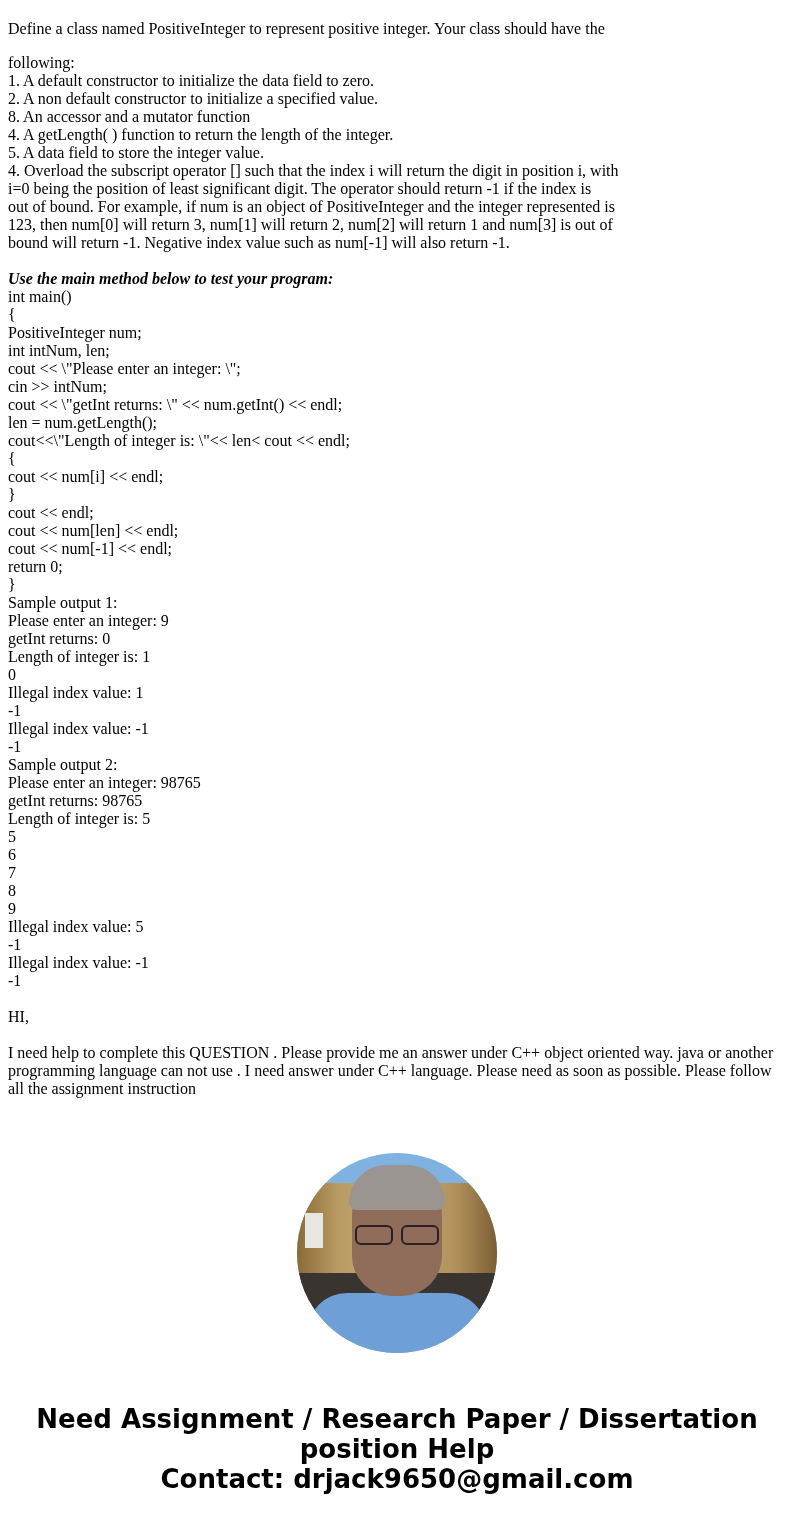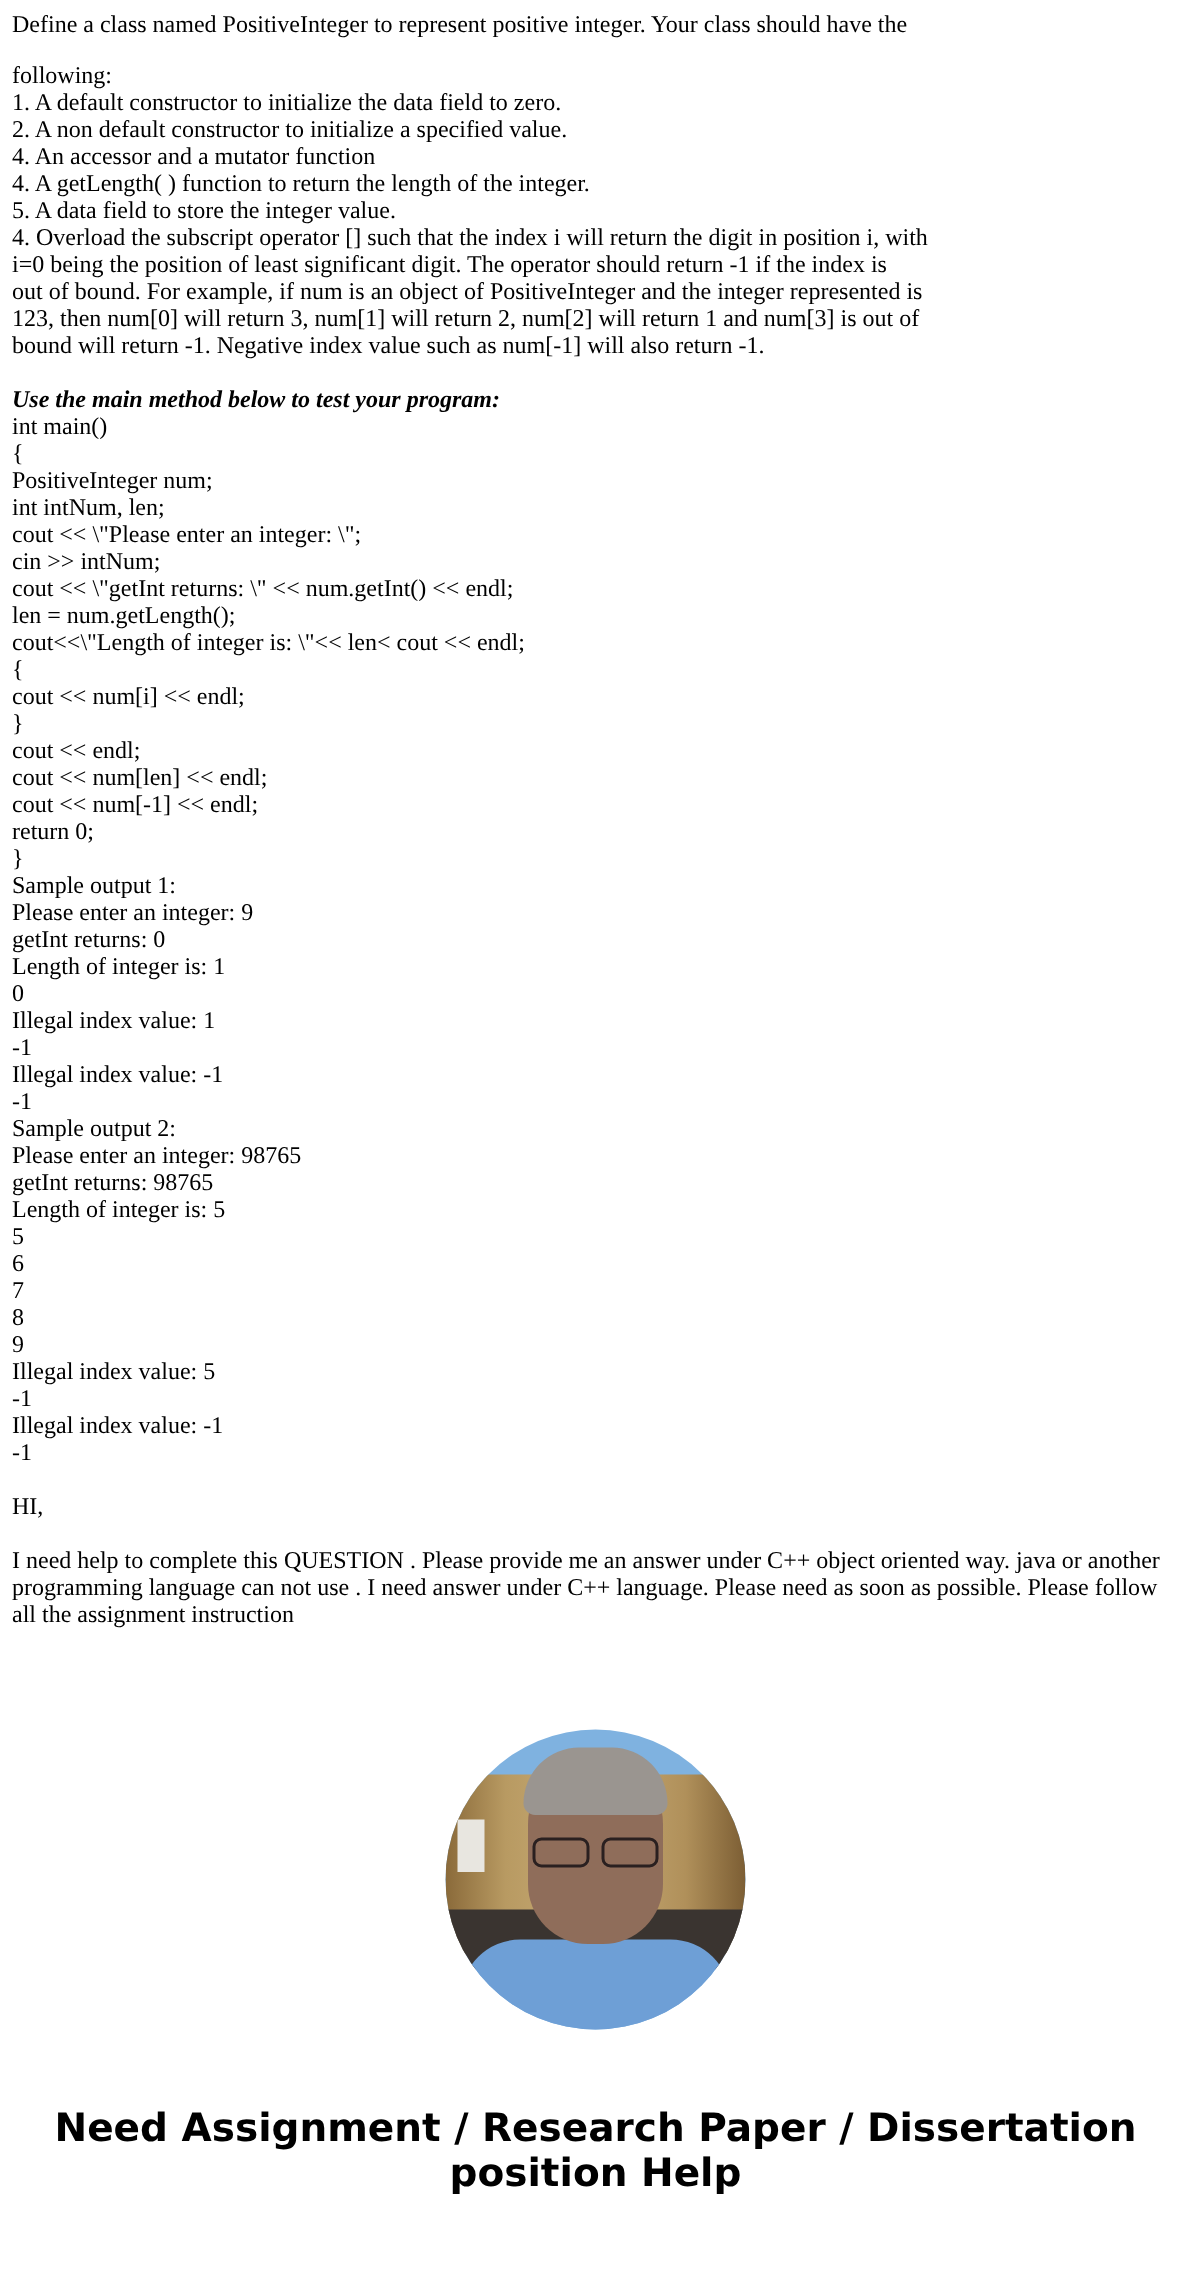--- a/index.html
+++ b/index.html
@@ -3,21 +3,21 @@
 <meta charset="utf-8">
 <style>
   html, body { margin: 0; padding: 0; background: #ffffff; }
   body {
     width: 794px; height: 1523px; overflow: hidden; position: relative;
     font-family: "Liberation Serif", serif; font-size: 16px; line-height: 18px; color: #000;
   }
   .content { position: absolute; left: 8px; top: 8px; width: 778px; }
   .line { display: block; white-space: pre; min-height: 18px; }
   .gap { height: 18px; }
-  .lead { margin: 0 0 16px 0; font-family: Liberation Serif, serif; }
+  .lead { margin: 12px 0 16px 0; font-family: Liberation Serif, serif; }
   .em-heading { font-weight: bold; font-style: italic; }
   .bold-para { font-weight: normal; white-space: normal; }
   .avatar {
     position: absolute; left: 297px; top: 1153px; width: 200px; height: 200px;
     border-radius: 50%; overflow: hidden;
     background: #7fb2e0;
   }
   .avatar .wall { position: absolute; left: 0; top: 30px; width: 200px; height: 120px;
     background: linear-gradient(90deg, #8a6a3a 0%, #b89a62 20%, #c9ad78 50%, #b0905a 80%, #7c5e34 100%); }
   .avatar .switch { position: absolute; left: 8px; top: 60px; width: 18px; height: 35px; background: #e8e6e0; }
@@ -37,21 +37,21 @@
 </head>
 <body>
 
 <div class="content">
   <p class="lead line">Define a class named PositiveInteger to represent positive integer. Your class should have the</p>
 
   <div>
     <span class="line">following:</span>
     <span class="line">1. A default constructor to initialize the data field to zero.</span>
     <span class="line">2. A non default constructor to initialize a specified value.</span>
-    <span class="line">4. An accessor and a mutator function</span>
+    <span class="line">8. An accessor and a mutator function</span>
     <span class="line">4. A getLength( ) function to return the length of the integer.</span>
     <span class="line">5. A data field to store the integer value.</span>
     <span class="line">4. Overload the subscript operator [] such that the index i will return the digit in position i, with</span>
     <span class="line">i=0 being the position of least significant digit. The operator should return -1 if the index is</span>
     <span class="line">out of bound. For example, if num is an object of PositiveInteger and the integer represented is</span>
     <span class="line">123, then num[0] will return 3, num[1] will return 2, num[2] will return 1 and num[3] is out of</span>
     <span class="line">bound will return -1. Negative index value such as num[-1] will also return -1.</span>
   </div>
 
   <div class="gap"></div>
@@ -120,13 +120,14 @@
   <div class="hair"></div>
   <div class="glasses">
       <span class="l"></span>
       <span class="r"></span>
     </div>
 </div>
 
 <div class="footer">
   <div>Need Assignment / Research Paper / Dissertation</div>
   <div>position Help</div>
+  <div>Contact: drjack9650@gmail.com</div>
 </div>
 
 </body></html>

